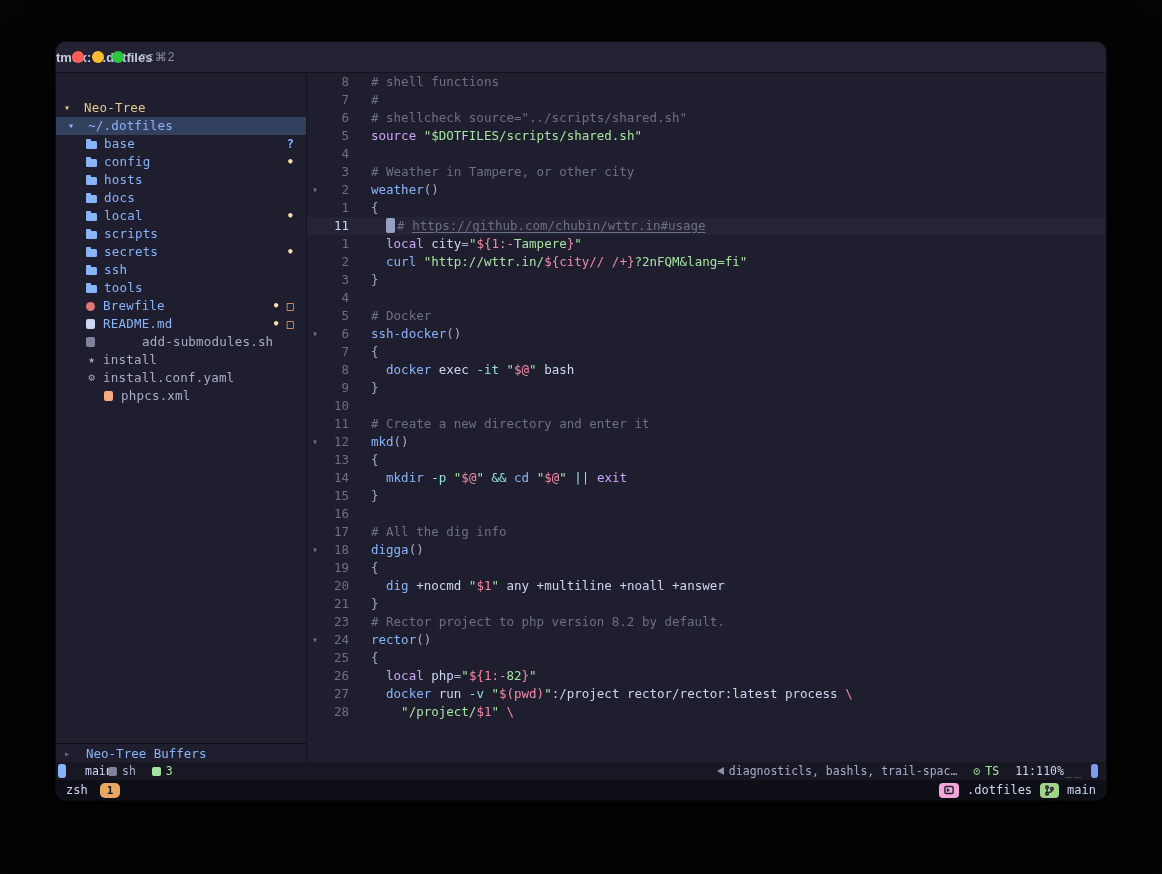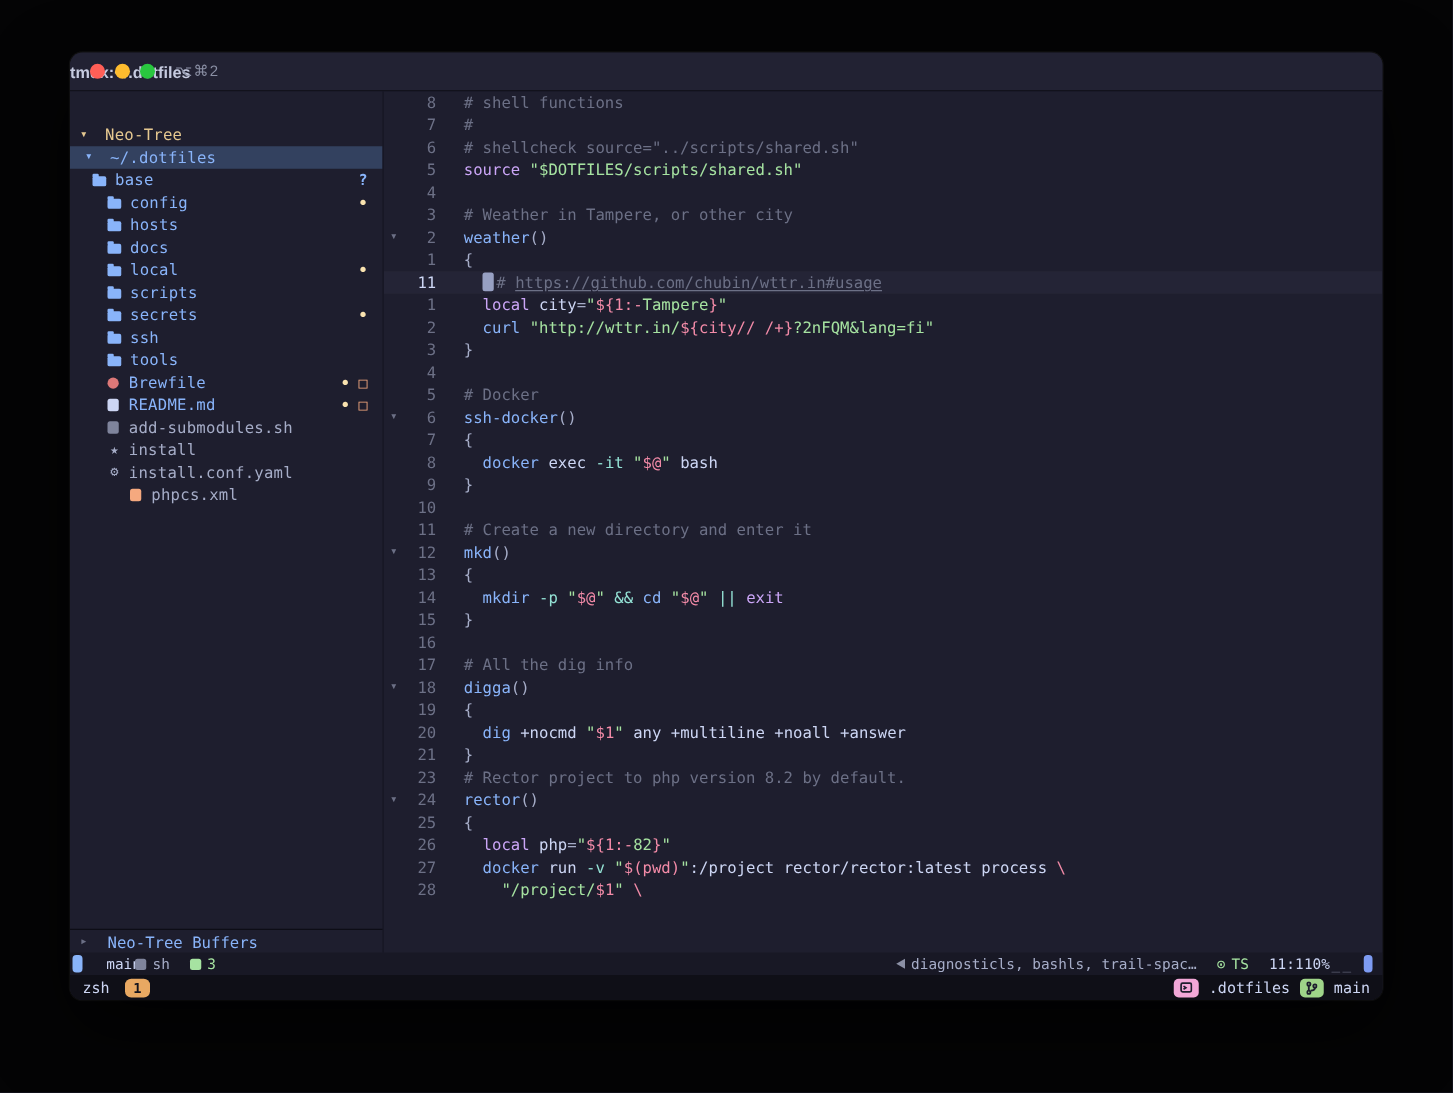--- a/index.html
+++ b/index.html
@@ -121,21 +121,21 @@
     <div class="sidebar">
       <div class="tree">
           <div class="tree-row" style="padding-left: 8px;">
             <span class="chev c-amber">▾</span>
             <span class="tlabel c-amber">Neo-Tree</span>
           </div>
           <div class="tree-row sel" style="padding-left: 12px;">
             <span class="chev c-blue">▾</span>
             <span class="tlabel c-blue">~/.dotfiles</span>
           </div>
-          <div class="tree-row" style="padding-left: 18px;">
+          <div class="tree-row" style="padding-left: 30px;">
             <span class="icon-folder c-blue"></span>
             <span class="tlabel c-blue">base</span>
             <span class="badges">
               <span class="c-blue">?</span>
             </span>
           </div>
           <div class="tree-row" style="padding-left: 30px;">
             <span class="icon-folder c-blue"></span>
             <span class="tlabel c-blue">config</span>
             <span class="badges">
@@ -185,21 +185,21 @@
             </span>
           </div>
           <div class="tree-row" style="padding-left: 30px;">
             <span class="icon-sq c-light"></span>
             <span class="tlabel c-blue">README.md</span>
             <span class="badges">
               <span class="c-yellow">•</span>
               <span class="c-peach">□</span>
             </span>
           </div>
-          <div class="tree-row" style="padding-left: 30px;">
+          <div class="tree-row" style="padding-left: 30px; gap: 39px;">
             <span class="icon-sq c-dim"></span>
             <span class="tlabel c-sub">add-submodules.sh</span>
           </div>
           <div class="tree-row" style="padding-left: 30px;">
             <span class="tglyph c-sub">★</span>
             <span class="tlabel c-sub">install</span>
           </div>
           <div class="tree-row" style="padding-left: 30px;">
             <span class="tglyph c-sub">⚙</span>
             <span class="tlabel c-sub">install.conf.yaml</span>

